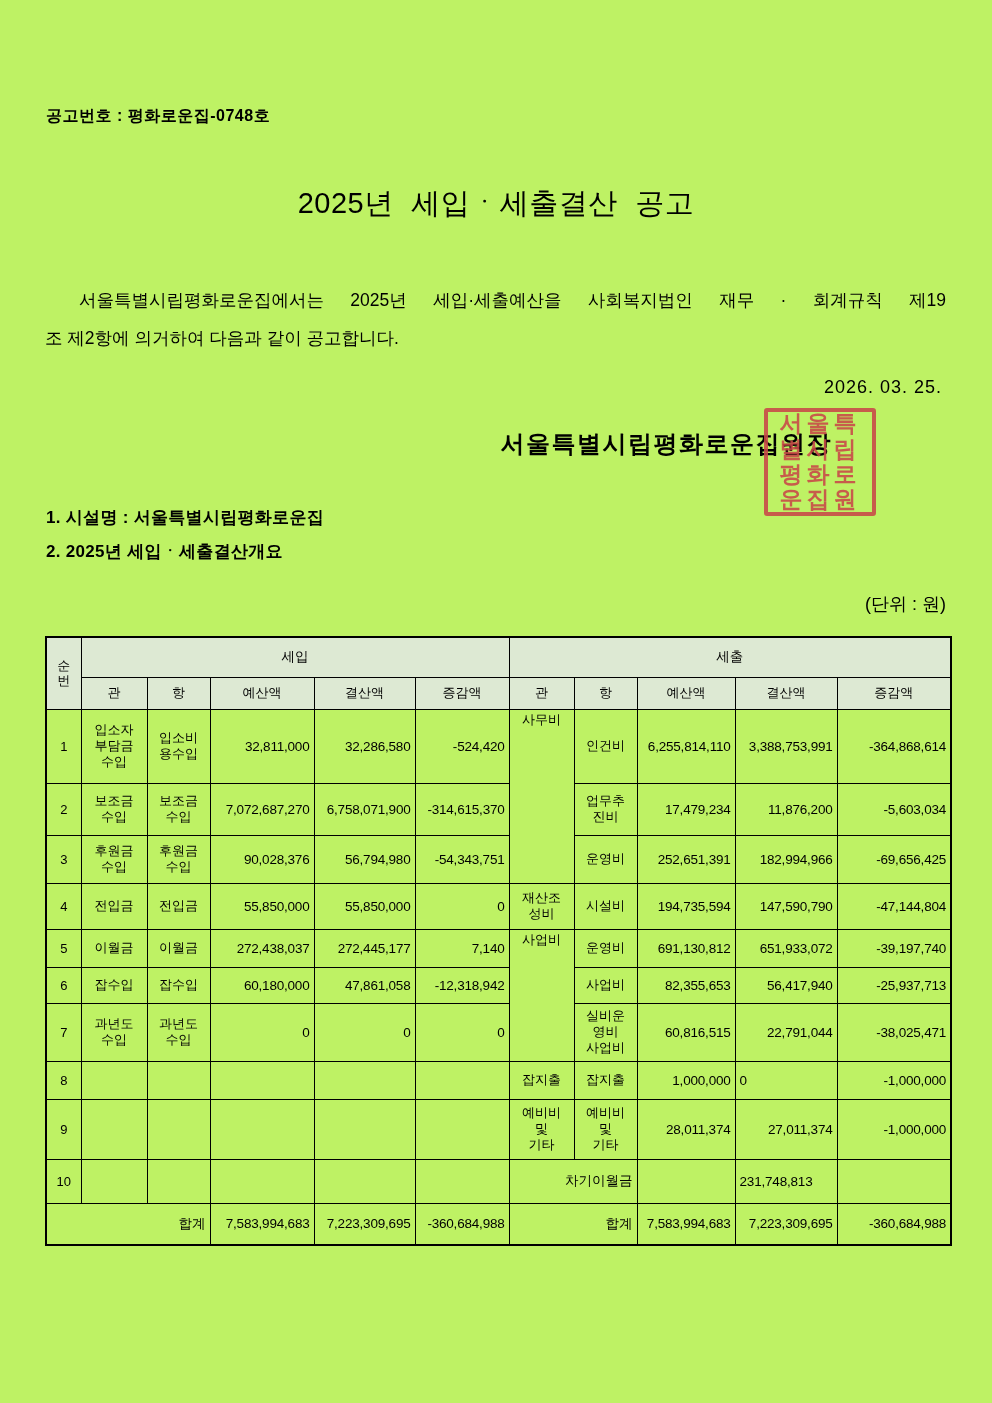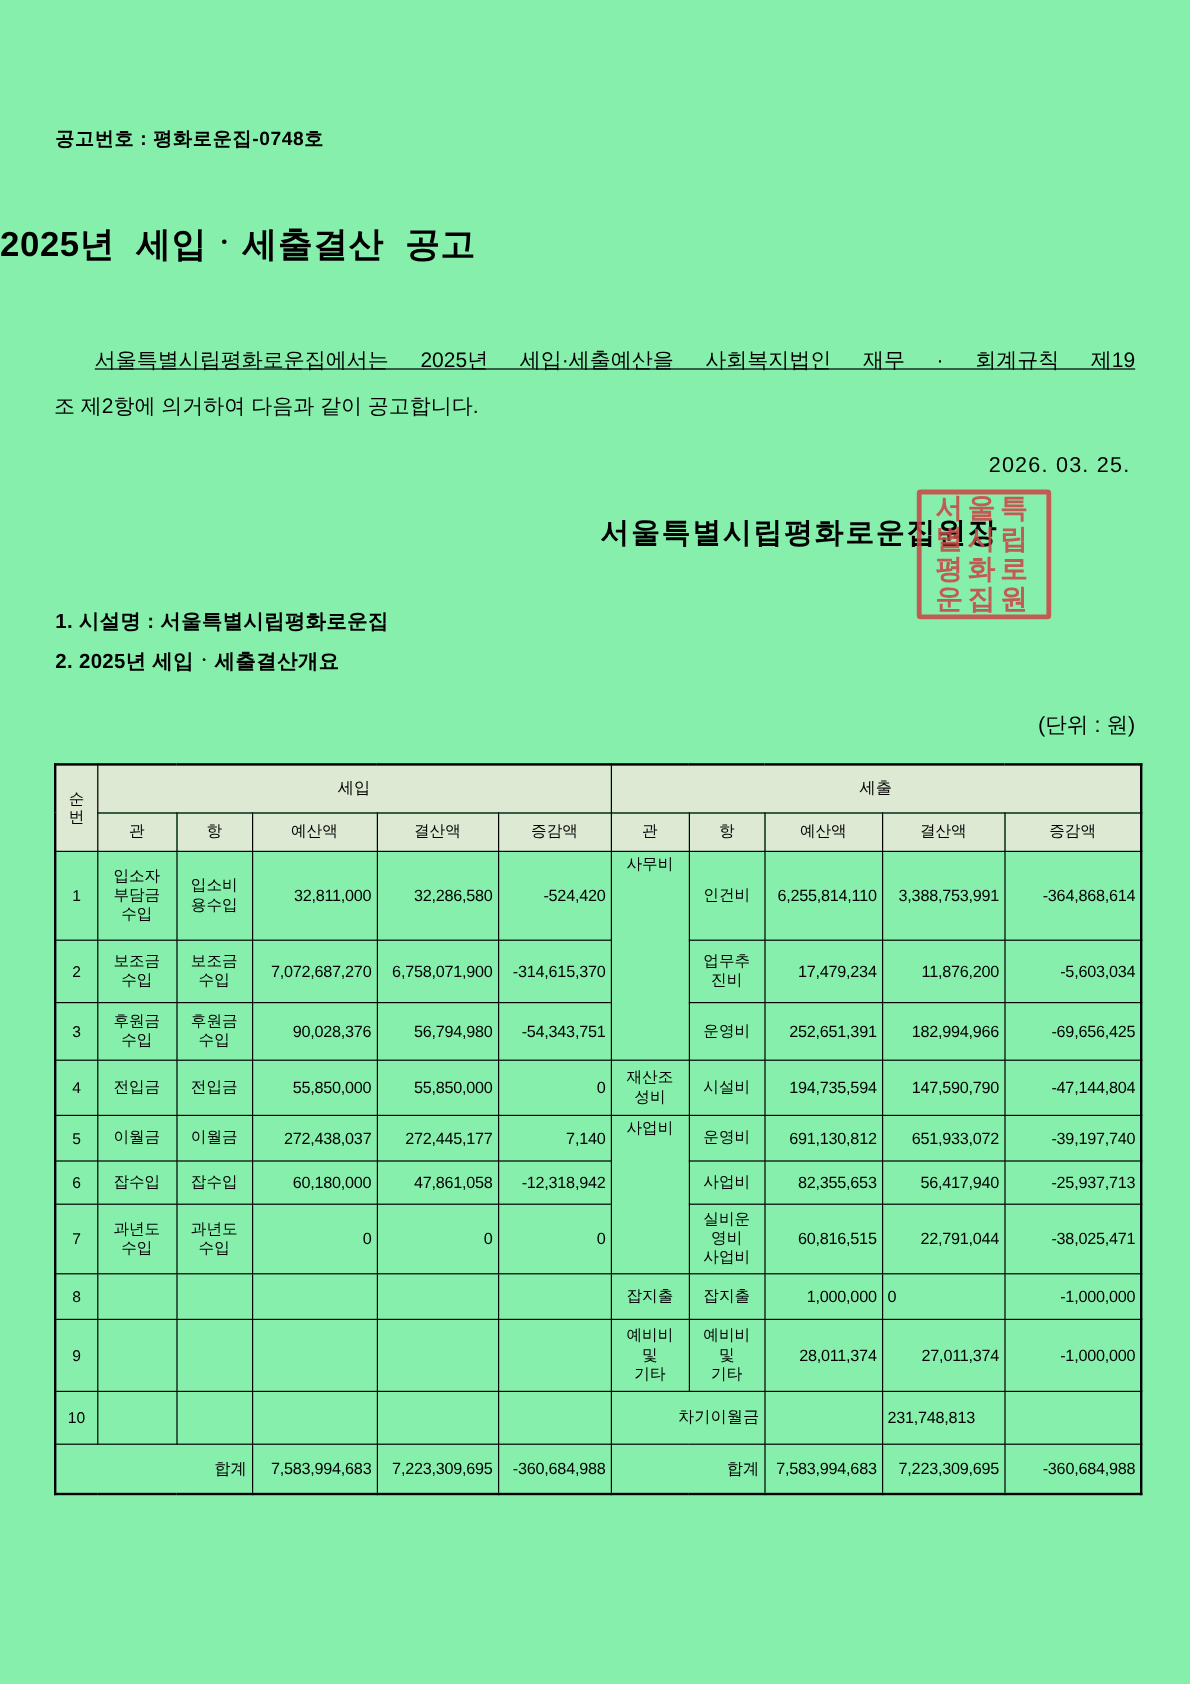--- a/index.html
+++ b/index.html
@@ -1,31 +1,31 @@
 <!DOCTYPE html>
 <html><head>
 <meta charset="utf-8">
 <style>
   html,body { margin:0; padding:0; background:#fff; }
   .page {
-    position:relative; width:992px; height:1403px; background:#86efac;
+    position:relative; width:992px; height:1403px; background:#bef264;
     font-family:"Liberation Sans", sans-serif; color:#000; overflow:hidden;
   }
   .notice-no {
     position:absolute; top:106px; left:46px;
     font-size:16px; font-weight:bold; letter-spacing:0.5px;
   }
   .doc-title {
     position:absolute; top:184px; left:0; width:100%;
-    text-align:left; font-size:29px; font-weight:bold;
+    text-align:center; font-size:29px; font-weight:normal;
     word-spacing:9px; letter-spacing:0.5px;
   }
   .para { position:absolute; top:281px; left:45px; right:46px;
     font-size:17.5px; line-height:38px; }
-  .para .l1 { text-align:justify; text-align-last:justify; text-indent:34px;text-decoration:underline; }
+  .para .l1 { text-align:justify; text-align-last:justify; text-indent:34px; }
   .para .l2 { text-align:left; }
   .date-line {
     position:absolute; top:377px; right:50px;
     font-size:18px; letter-spacing:1px; font-weight:500;
   }
   .signer {
     position:absolute; top:428px; right:160px;
     font-size:24px; font-weight:bold; letter-spacing:1.5px;
   }
   .stamp {

